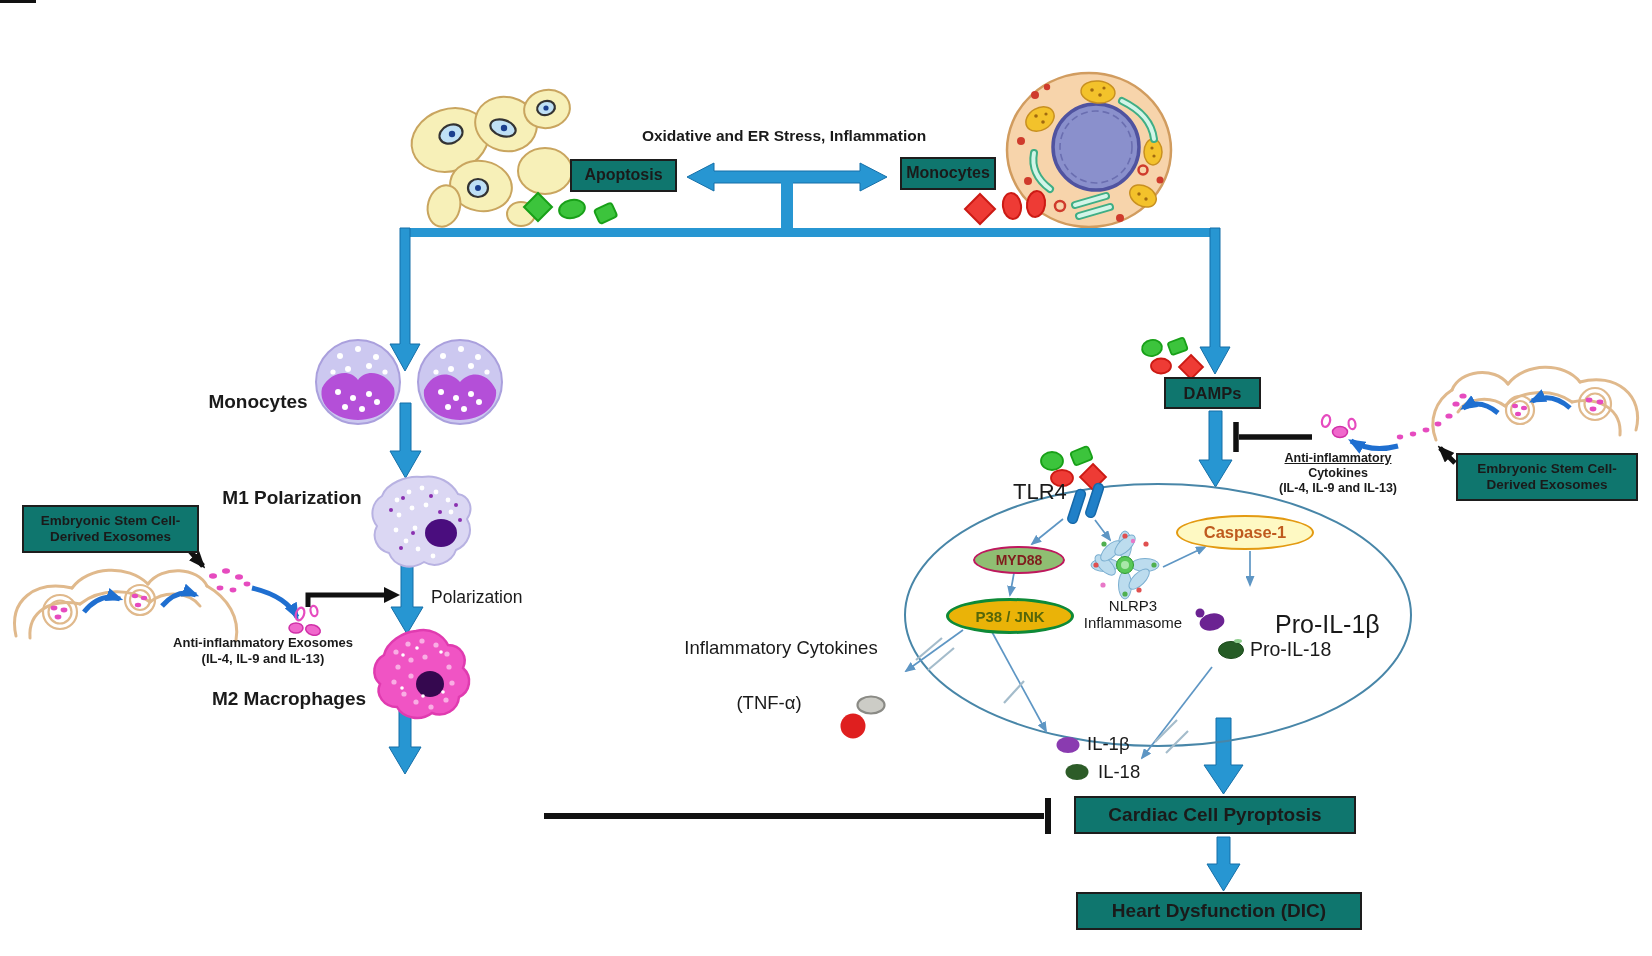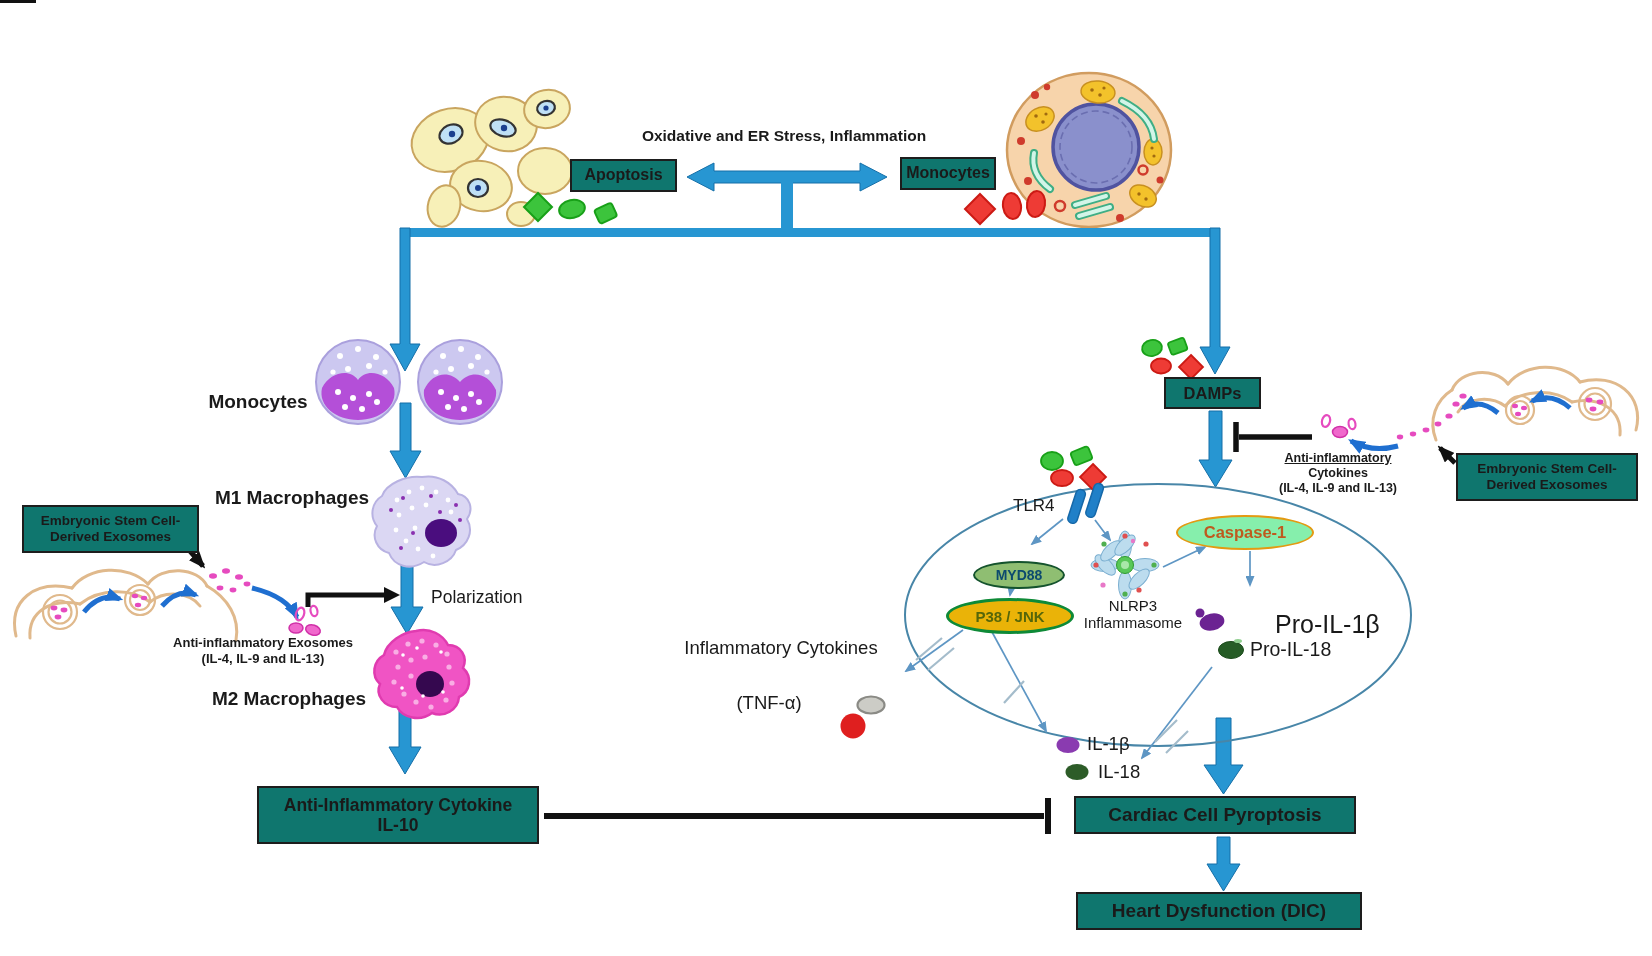--- a/index.html
+++ b/index.html
@@ -6,23 +6,23 @@
   .stage{position:relative;width:1652px;height:956px;background:#ffffff;overflow:hidden;
          font-family:"Liberation Sans","DejaVu Sans",sans-serif;color:#1a1a1a;}
   .stage svg.base{position:absolute;left:0;top:0;}
   .lbl{position:absolute;white-space:nowrap;color:#1a1a1a;line-height:1.12;}
   .b{font-weight:bold;}
   .ctr{text-align:center;}
   .box{position:absolute;background:#0f766e;border:2.5px solid #1d1d1d;display:flex;flex-direction:column;
        align-items:center;justify-content:center;text-align:center;font-weight:bold;line-height:1.15;}
   .pill{position:absolute;border-radius:50%;display:flex;align-items:center;justify-content:center;
         font-weight:bold;white-space:nowrap;}
-  .pill-myd88{background:#8fbe72;border:2px solid #14532d;color:#0c4a6e;margin-top:15px;}
+  .pill-myd88{background:#8fbe72;border:2px solid #be185d;color:#7f1d1d;}
   .pill-p38{background:#eab308;border:3px solid #0e8a37;color:#55660a;}
-  .pill-casp{background:#86efac;border:2px solid #e39a12;color:#bf5a1e;}
+  .pill-casp{background:#fef9c3;border:2px solid #e39a12;color:#bf5a1e;}
 </style>
 </head>
 <body>
 
 <div class="stage">
 
 <svg class="base" width="1652" height="956" viewBox="0 0 1652 956">
   <defs>
     <marker id="mThin" viewBox="0 0 11 9" refX="9" refY="4.5" markerWidth="11" markerHeight="9" orient="auto" markerUnits="userSpaceOnUse">
       <path d="M0,0 L11,4.5 L0,9 Z" fill="#5e96c4"></path>
@@ -418,28 +418,24 @@
 <div class="lbl b ctr" style="left:630px;top:127px;width:308px;font-size:15.5px;">Oxidative and ER Stress, Inflammation</div>
 
 <div class="box" style="left:570px;top:159px;width:103px;height:29px;font-size:16px;">
   <span>Apoptosis</span>
 </div>
 <div class="box" style="left:900px;top:157px;width:92px;height:29px;font-size:16px;">
   <span>Monocytes</span>
 </div>
 
 <div class="lbl b ctr" style="left:202px;top:391px;width:112px;font-size:19px;">Monocytes</div>
-<div class="lbl b ctr" style="left:206px;top:487px;width:172px;font-size:19px;">M1 Macrophages</div>
+<div class="lbl b ctr" style="left:206px;top:487px;width:172px;font-size:19px;">M1 Polarization</div>
 <div class="lbl" style="left:431px;top:588px;font-size:17.5px;">Polarization</div>
 <div class="lbl b ctr" style="left:204px;top:688px;width:170px;font-size:19px;">M2 Macrophages</div>
 
-<div class="box" style="left:257px;top:786px;width:278px;height:54px;font-size:17.5px;">
-  <span>Anti-Inflammatory Cytokine</span>
-  <span>IL-10</span>
-</div>
 
 <div class="box" style="left:22px;top:505px;width:173px;height:44px;font-size:13.5px;">
   <span>Embryonic Stem Cell-</span>
   <span>Derived Exosomes</span>
 </div>
 <div class="lbl b ctr" style="left:164px;top:636px;width:198px;font-size:13px;">Anti-inflammatory Exosomes</div>
 <div class="lbl b ctr" style="left:164px;top:652px;width:198px;font-size:13px;">(IL-4, IL-9 and IL-13)</div>
 
 <div class="box" style="left:1164px;top:377px;width:93px;height:28px;font-size:16.5px;">
   <span>DAMPs</span>
@@ -447,21 +443,21 @@
 
 <div class="lbl b ctr" style="left:1266px;top:451px;width:144px;font-size:12.5px;text-decoration:underline;">Anti-inflammatory</div>
 <div class="lbl b ctr" style="left:1266px;top:466px;width:144px;font-size:12.5px;">Cytokines</div>
 <div class="lbl b ctr" style="left:1266px;top:481px;width:144px;font-size:12.5px;">(IL-4, IL-9 and IL-13)</div>
 
 <div class="box" style="left:1456px;top:453px;width:178px;height:44px;font-size:13.5px;">
   <span>Embryonic Stem Cell-</span>
   <span>Derived Exosomes</span>
 </div>
 
-<div class="lbl" style="left:1013px;top:496px;font-size:17px;">TLR4</div>
+<div class="lbl" style="left:1013px;top:480px;font-size:22px;">TLR4</div>
 
 <div class="pill pill-myd88" style="left:973px;top:546px;width:88px;height:24px;font-size:14px;">
   <span>MYD88</span>
 </div>
 <div class="pill pill-p38" style="left:946px;top:598px;width:122px;height:30px;font-size:15px;">
   <span>P38 / JNK</span>
 </div>
 <div class="pill pill-casp" style="left:1176px;top:515px;width:134px;height:31px;font-size:16.5px;">
   <span>Caspase-1</span>
 </div>

